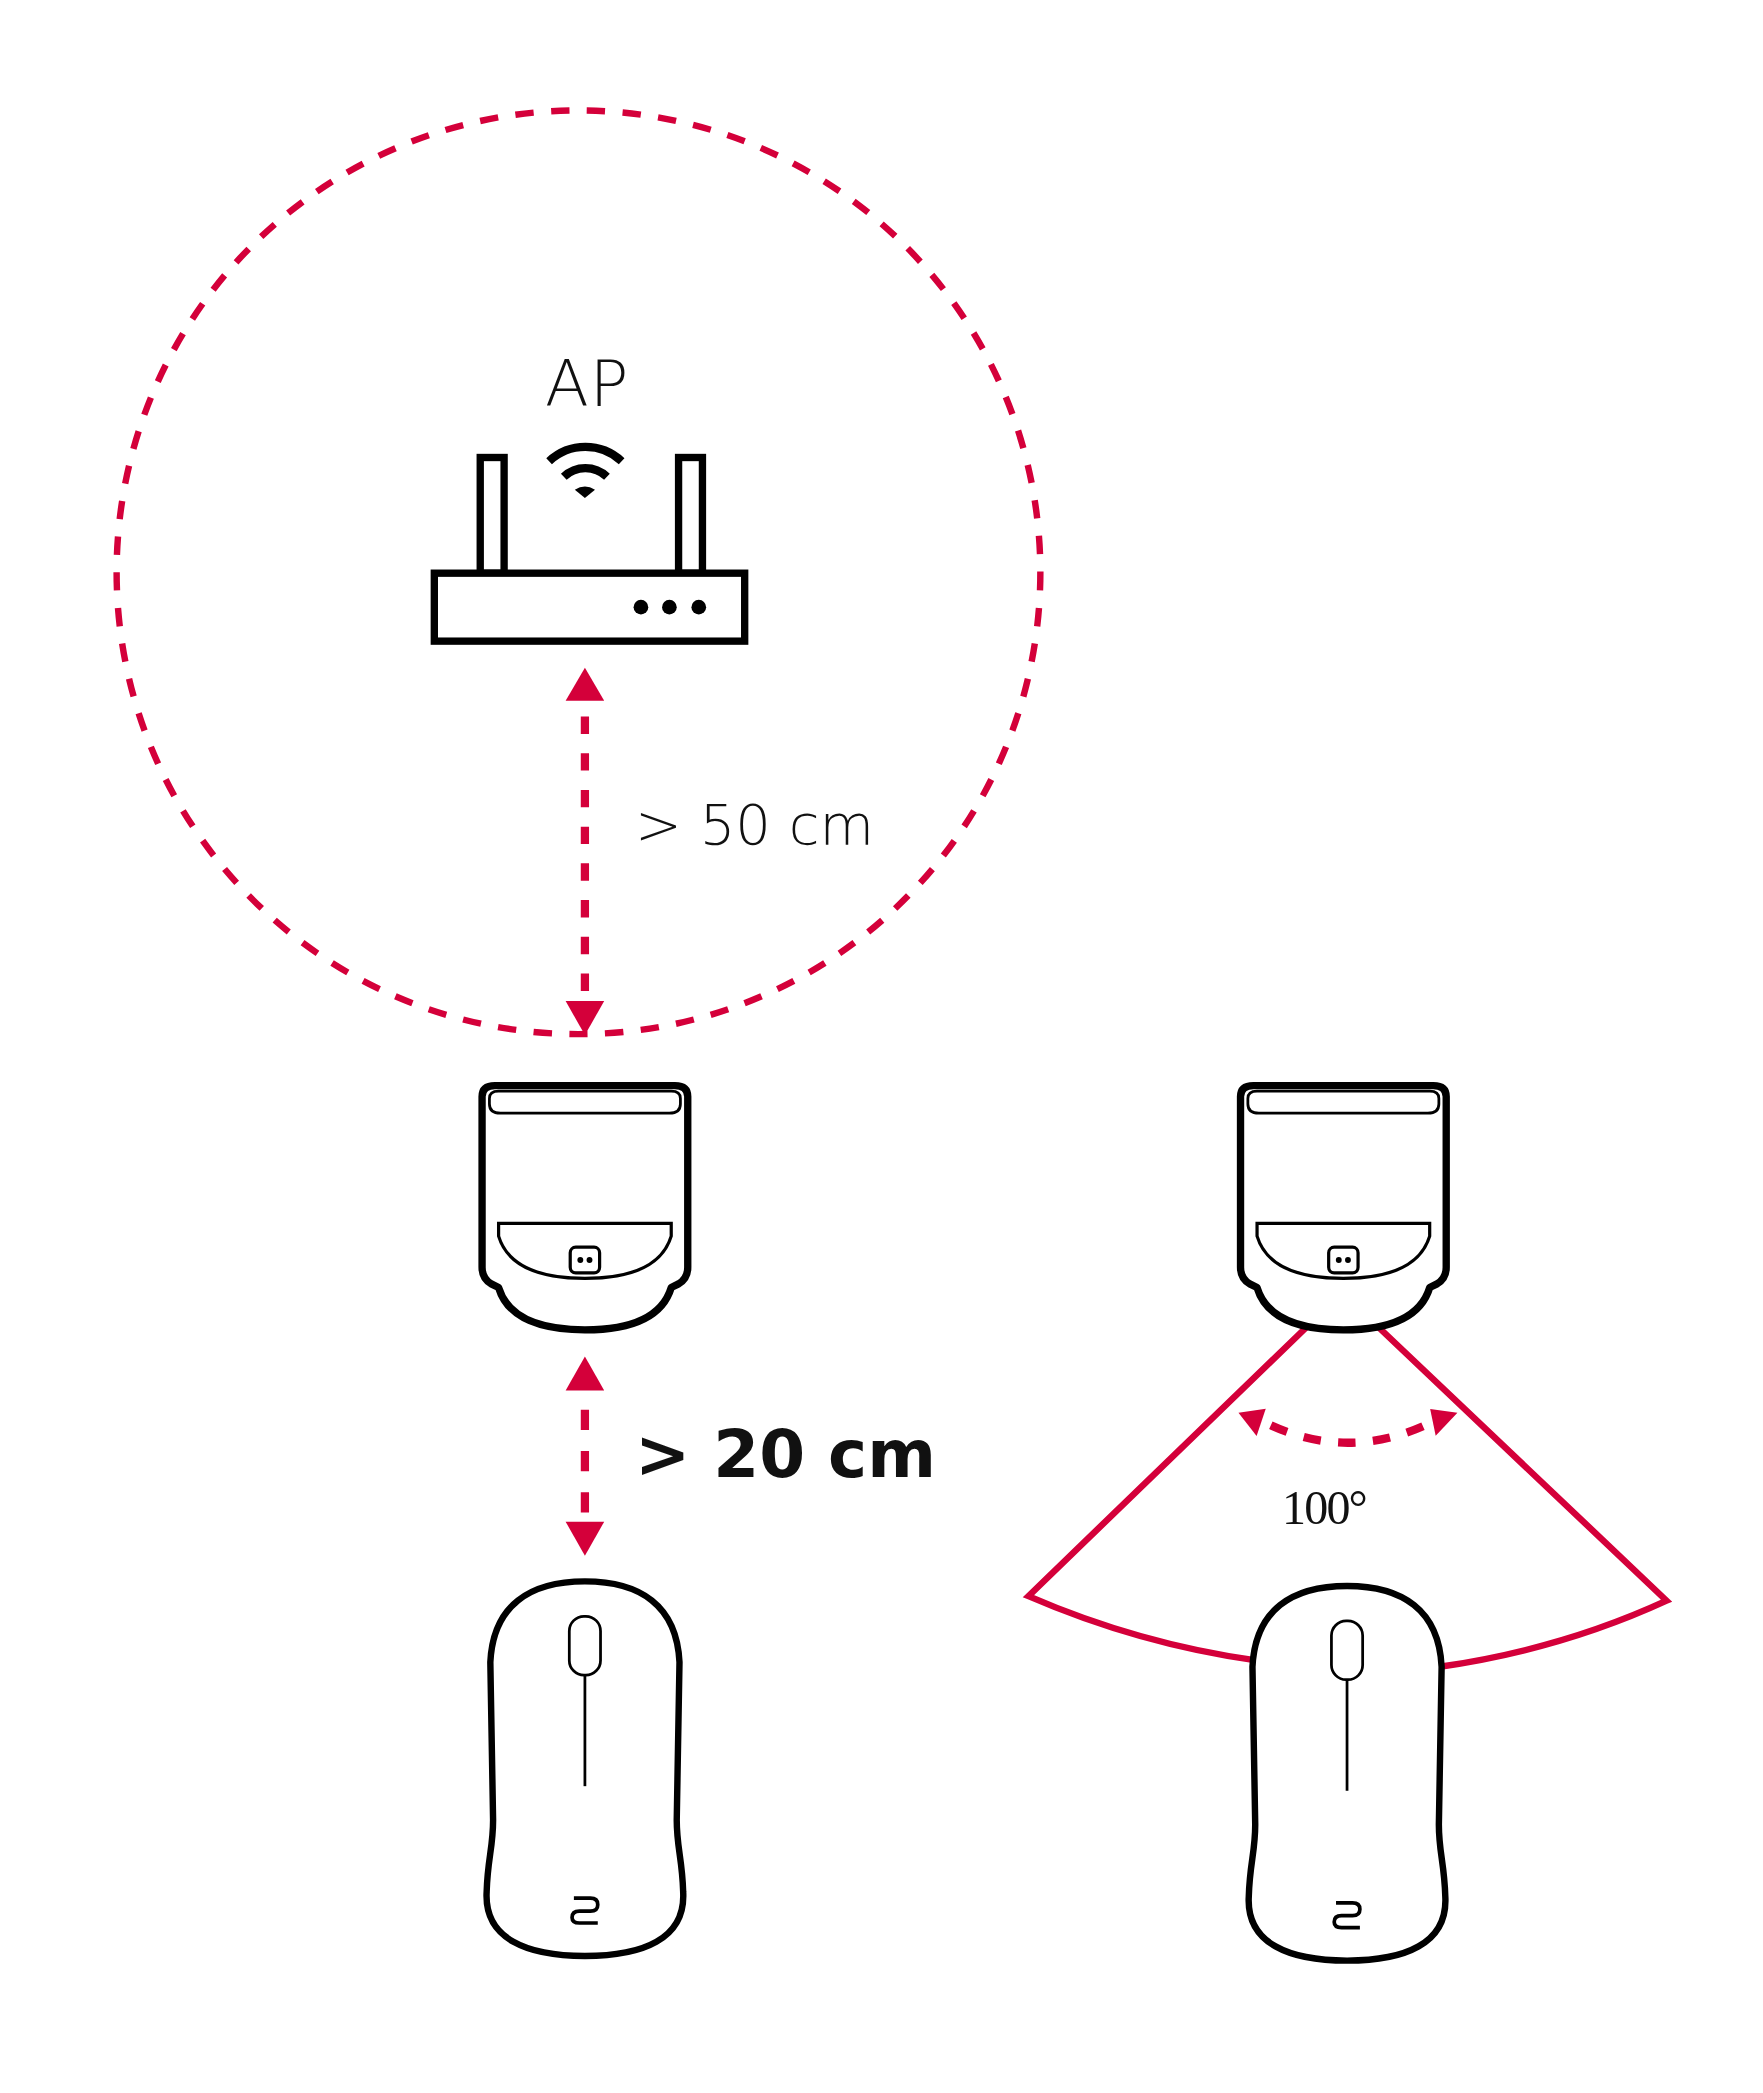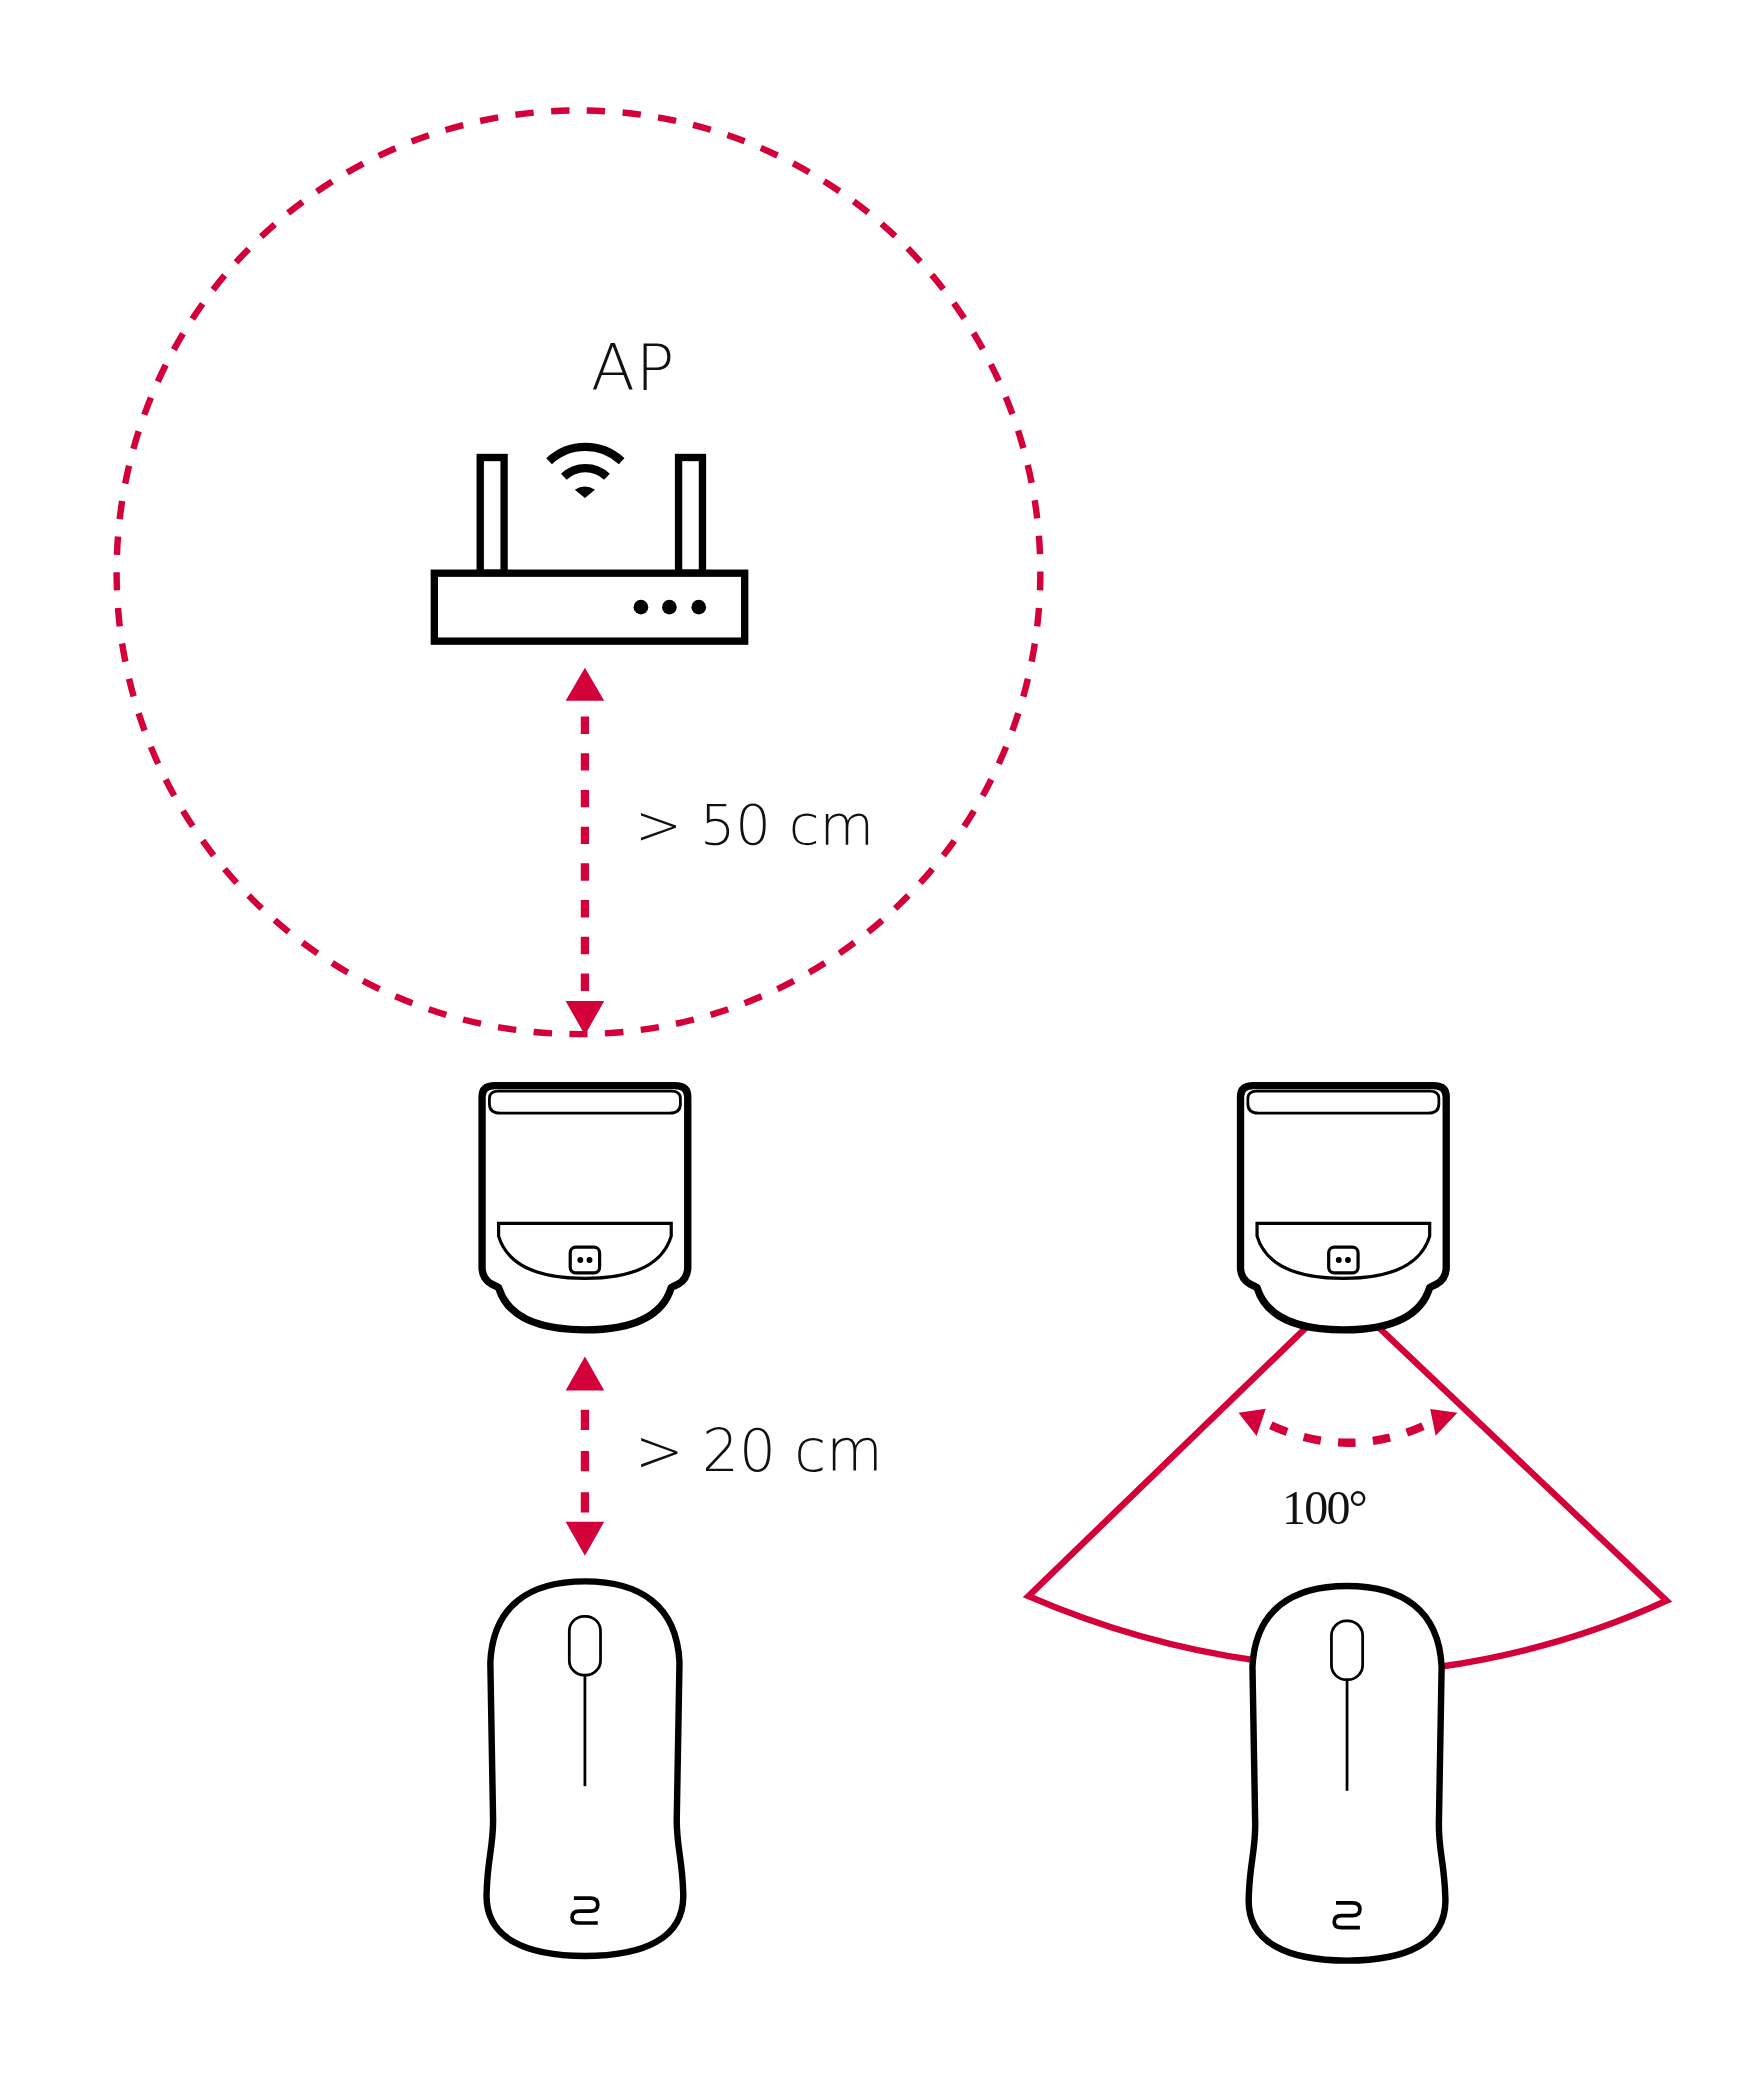--- a/index.html
+++ b/index.html
@@ -1,21 +1,21 @@
 <!DOCTYPE html>
 <html style="font-size:14.7px"><head>
 <meta charset="utf-8">
 <style>
   html, body { margin:0; padding:0; background:#ffffff; }
   body { width:1763px; height:2094px; position:relative; overflow:hidden; font-family:"Liberation Sans", "DejaVu Sans", sans-serif; }
   svg#diagram { position:absolute; left:0; top:0; width:1763px; height:2094px; }
   .lbl { position:absolute; color:#111111; font-family:"DejaVu Sans", "Liberation Sans", sans-serif; font-weight:300; white-space:nowrap; line-height:1; }
-  #lbl-ap { left:545px; top:336px; font-size:64px; letter-spacing:0.9px;margin-left:46px; }
+  #lbl-ap { left:545px; top:352px; font-size:64px; letter-spacing:0.9px; }
   #lbl-50 { left:635px; top:797px; font-size:56px; }
-  #lbl-20 { left:635px; top:1422px; font-size:58px; }
+  #lbl-20 { left:635px; top:1422px; font-size:66px;font-weight:bold; }
   #lbl-100 { left:1282px; top:1484px; font-size:48px; letter-spacing:-1.8px;font-family:Liberation Serif, serif; }
 </style>
 </head>
 <body>
 
 <svg id="diagram" viewBox="0 0 1920 2280" xmlns="http://www.w3.org/2000/svg">
   <defs>
 
     <g id="receiver-shape">
       <path d="M 8 14 Q 8 2 22 2 L 218 2 Q 232 2 232 14 L 232 200 Q 232 212 222 218 L 214 222

